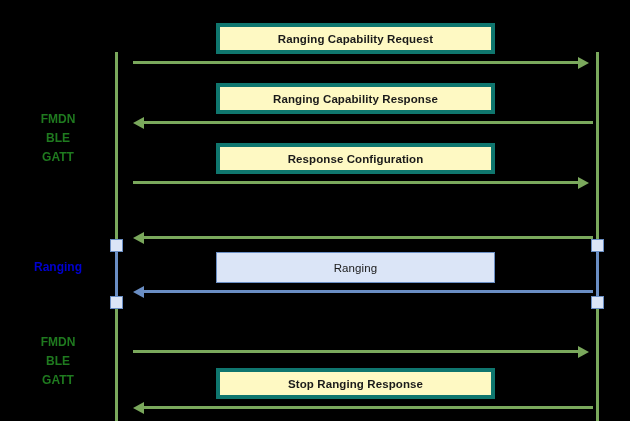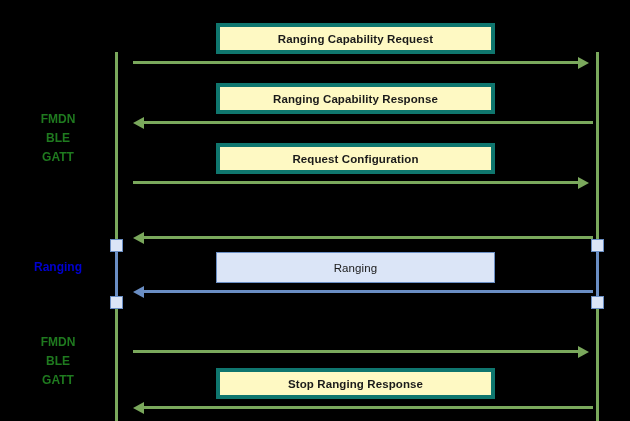--- a/index.html
+++ b/index.html
@@ -120,21 +120,21 @@
 GATT</div>
 
   <div class="msg-box green" style="top:23px;">Ranging Capability Request</div>
   <div class="arrow-line green" style="left:133px;top:61px;width:445px;"></div>
   <div class="arrow-head right green" style="left:578px;top:56.5px;"></div>
 
   <div class="msg-box green" style="top:83px;">Ranging Capability Response</div>
   <div class="arrow-line green" style="left:144px;top:121px;width:449px;"></div>
   <div class="arrow-head left green" style="left:133px;top:116.5px;"></div>
 
-  <div class="msg-box green" style="top:143px;">Request Configuration</div>
+  <div class="msg-box green" style="top:143px;">Response Configuration</div>
   <div class="arrow-line green" style="left:133px;top:181px;width:445px;"></div>
   <div class="arrow-head right green" style="left:578px;top:176.5px;"></div>
 
   <div class="arrow-line green" style="left:144px;top:236px;width:449px;"></div>
   <div class="arrow-head left green" style="left:133px;top:231.5px;"></div>
 
   <div class="msg-box blue" style="top:252px;">Ranging</div>
   <div class="arrow-line blue" style="left:144px;top:290px;width:449px;"></div>
   <div class="arrow-head left blue" style="left:133px;top:285.5px;"></div>
 

